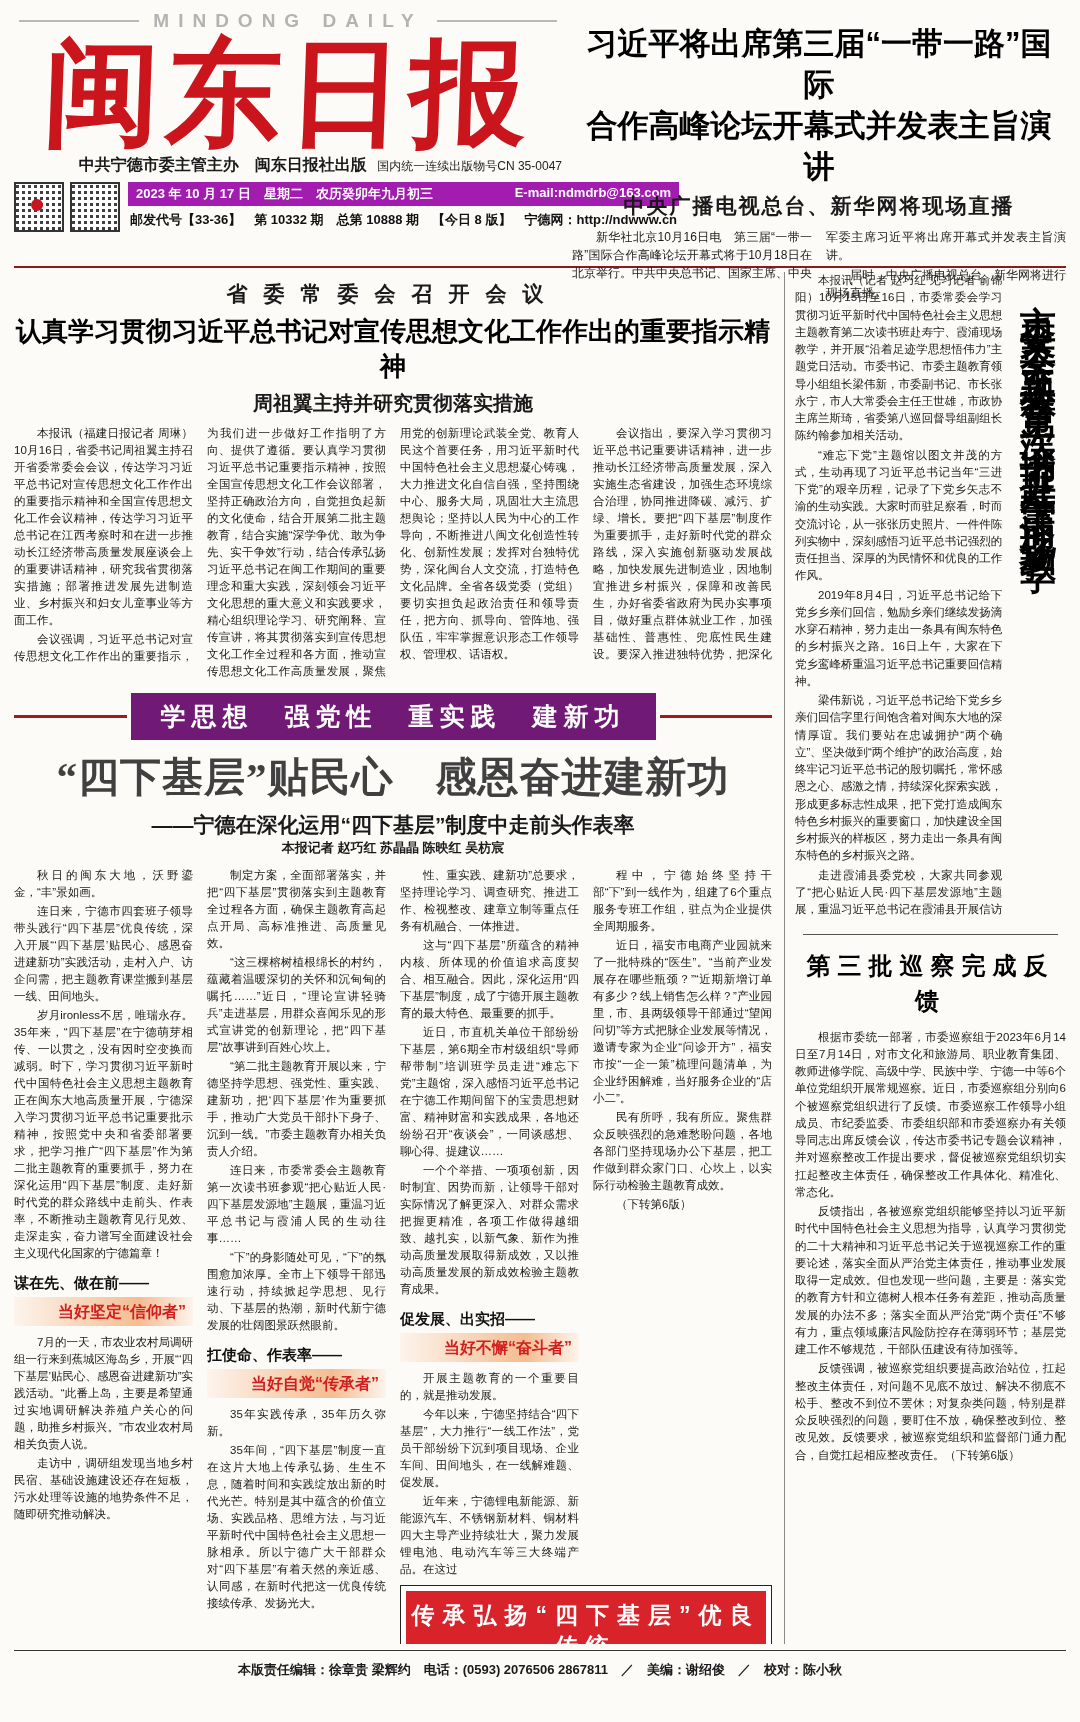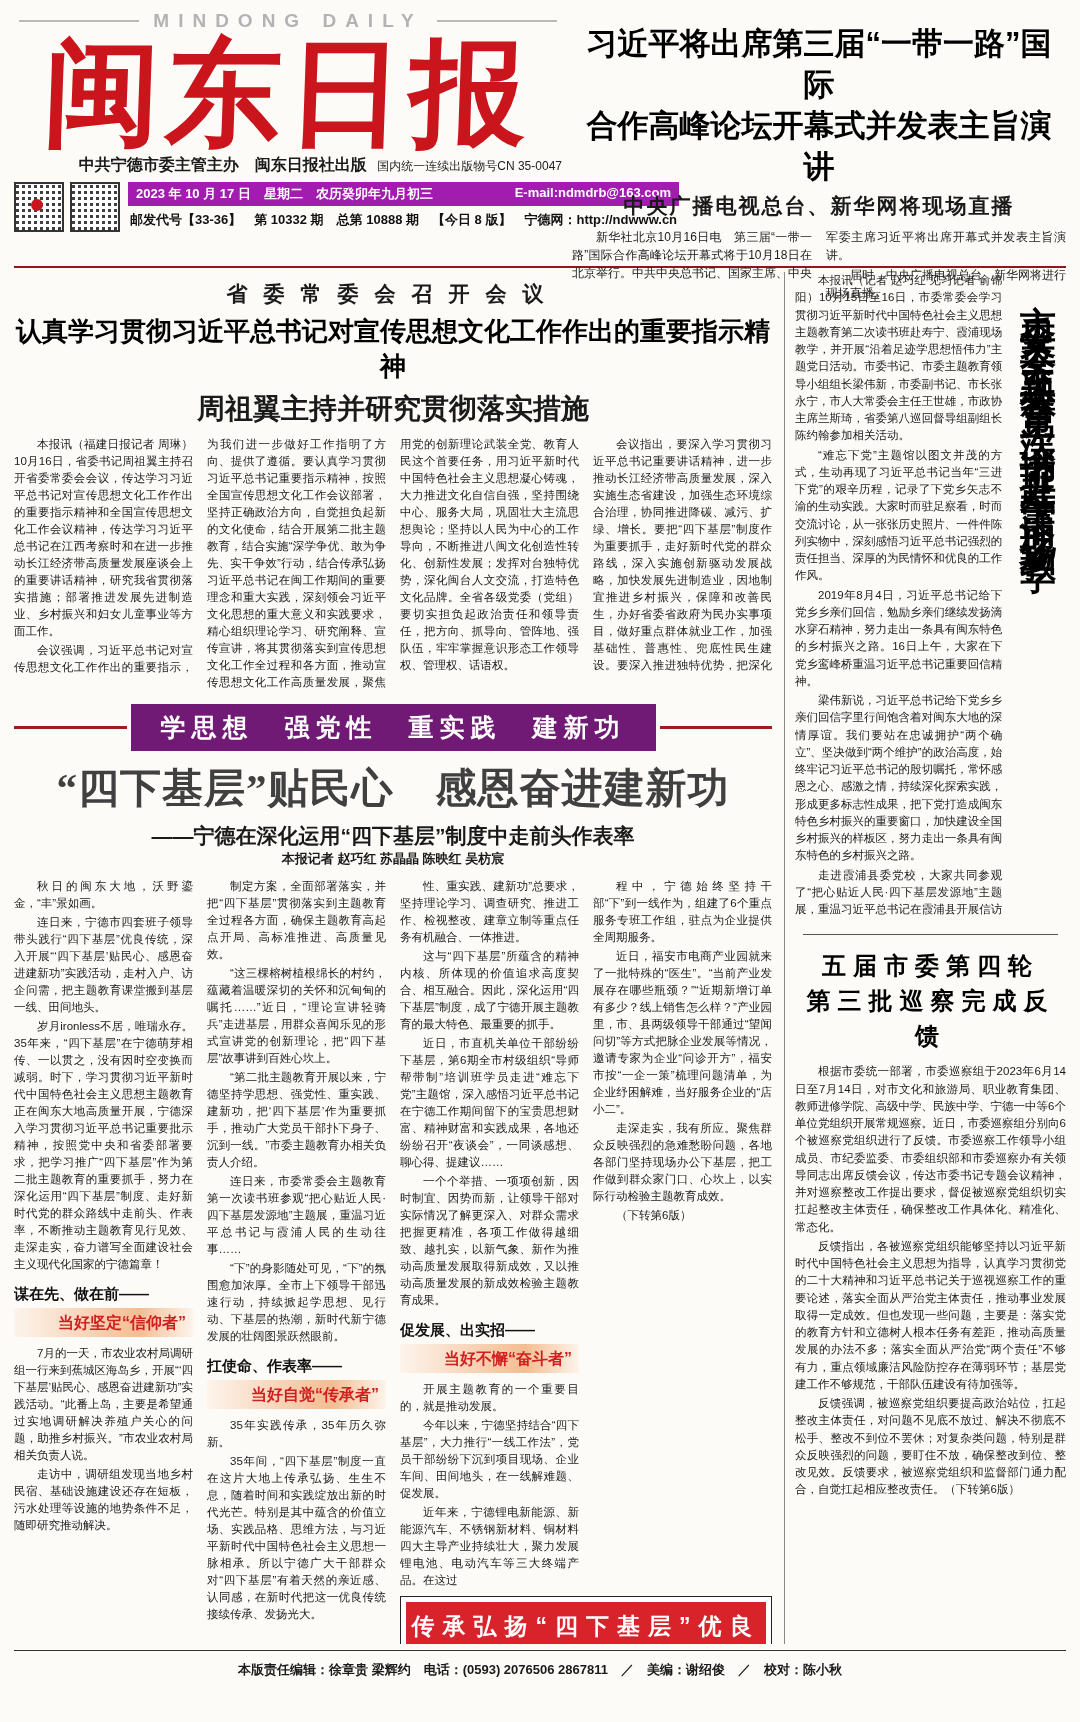--- a/index.html
+++ b/index.html
@@ -37,21 +37,21 @@
   .ts-h{font-size:31px;font-weight:900;text-align:center;line-height:1.32;letter-spacing:0;color:#000;}
   .ts-sub{font-size:21px;font-weight:900;text-align:center;margin-top:4px;letter-spacing:2px;}
   .ts-body{margin-top:8px;font-size:12px;line-height:1.5;column-count:2;column-gap:14px;text-align:justify;}
   
   .main{display:flex;gap:12px;height:1372px;overflow:hidden;margin-top:4px;}
   .left{width:758px;flex:none;}
   .right{flex:1;border-left:1px solid #8a8a8a;padding-left:10px;overflow:hidden;}
   
   .a1-kicker{text-align:center;font-family:"Liberation Serif","DejaVu Serif",serif;font-weight:bold;font-size:21px;letter-spacing:16px;margin-top:8px;}
   .a1-head{text-align:center;font-size:26px;font-weight:900;letter-spacing:0;margin-top:6px;color:#000;}
-  .a1-sub{text-align:center;font-family:"Liberation Serif","DejaVu Serif",serif;font-weight:bold;font-size:28px;margin-top:6px;}
+  .a1-sub{text-align:center;font-family:"Liberation Serif","DejaVu Serif",serif;font-weight:bold;font-size:20px;margin-top:6px;}
   .a1-body{margin-top:8px;font-size:11.5px;line-height:1.48;text-align:justify;column-count:4;column-gap:14px;height:256px;overflow:hidden;}
   
   .banner-row{display:flex;align-items:center;margin:12px 0 10px 0;}
   .banner-line{flex:1;height:3px;background:#9e1c1c;}
   .banner-box{background:#701a75;color:#fff;font-weight:900;font-size:25px;letter-spacing:6px;padding:7px 30px;margin:0 4px;}
   
   .a2-head{font-family:"Liberation Serif","DejaVu Serif",serif;text-align:center;font-size:41px;font-weight:900;letter-spacing:1px;color:#404040;}
   .a2-dek{text-align:center;font-weight:900;font-size:21px;margin-top:6px;}
   .a2-byline{text-align:center;font-weight:bold;font-size:13px;}
   .a2-body{position:relative;display:flex;gap:14px;margin-top:10px;height:812px;overflow:hidden;}
@@ -184,21 +184,21 @@
             <div>
                 <p>开展主题教育的一个重要目的，就是推动发展。</p>
                 <p>今年以来，宁德坚持结合“四下基层”，大力推行“一线工作法”，党员干部纷纷下沉到项目现场、企业车间、田间地头，在一线解难题、促发展。</p>
                 <p>近年来，宁德锂电新能源、新能源汽车、不锈钢新材料、铜材料四大主导产业持续壮大，聚力发展锂电池、电动汽车等三大终端产品。在这过</p>
               </div>
           </div>
           <div class="a2-col pad-bottom">
             <div>
                 <p>程中，宁德始终坚持干部“下”到一线作为，组建了6个重点服务专班工作组，驻点为企业提供全周期服务。</p>
                 <p>近日，福安市电商产业园就来了一批特殊的“医生”。“当前产业发展存在哪些瓶颈？”“近期新增订单有多少？线上销售怎么样？”产业园里，市、县两级领导干部通过“望闻问切”等方式把脉企业发展等情况，邀请专家为企业“问诊开方”，福安市按“一企一策”梳理问题清单，为企业纾困解难，当好服务企业的“店小二”。</p>
-                <p>走深走实，我有所应。聚焦群众反映强烈的急难愁盼问题，各地各部门坚持现场办公下基层，把工作做到群众家门口、心坎上，以实际行动检验主题教育成效。</p>
+                <p>民有所呼，我有所应。聚焦群众反映强烈的急难愁盼问题，各地各部门坚持现场办公下基层，把工作做到群众家门口、心坎上，以实际行动检验主题教育成效。</p>
                 <p>（下转第6版）</p>
               </div>
           </div>
           <div class="bottom-banner">
             <div class="bottom-banner-inner">传承弘扬“四下基层”优良传统</div>
           </div>
         </div>
       </article>
     </section>
 
@@ -212,21 +212,20 @@
               <p>梁伟新说，习近平总书记给下党乡乡亲们回信字里行间饱含着对闽东大地的深情厚谊。我们要站在忠诚拥护“两个确立”、坚决做到“两个维护”的政治高度，始终牢记习近平总书记的殷切嘱托，常怀感恩之心、感激之情，持续深化探索实践，形成更多标志性成果，把下党打造成闽东特色乡村振兴的重要窗口，加快建设全国乡村振兴的样板区，努力走出一条具有闽东特色的乡村振兴之路。</p>
               <p>走进霞浦县委党校，大家共同参观了“把心贴近人民·四下基层发源地”主题展，重温习近平总书记在霞浦县开展信访接待工作以及推动落实茅草房改造、连家船民上岸等感人场景，进一步深刻领会“四下基层”蕴含的丰富内涵、时代价值和实践要求。</p>
             </div>
           <div class="r1-vtitle">市委常委会主题教育第二次读书班赴寿宁霞浦现场教学</div>
         </div>
       </article>
 
       <div class="r2-divider"></div>
 
       <article>
-        <div class="r2-title">五届市委第四轮</div>
         <div class="r2-title">第三批巡察完成反馈</div>
         <div class="r2-body">
             <p>根据市委统一部署，市委巡察组于2023年6月14日至7月14日，对市文化和旅游局、职业教育集团、教师进修学院、高级中学、民族中学、宁德一中等6个单位党组织开展常规巡察。近日，市委巡察组分别向6个被巡察党组织进行了反馈。市委巡察工作领导小组成员、市纪委监委、市委组织部和市委巡察办有关领导同志出席反馈会议，传达市委书记专题会议精神，并对巡察整改工作提出要求，督促被巡察党组织切实扛起整改主体责任，确保整改工作具体化、精准化、常态化。</p>
             <p>反馈指出，各被巡察党组织能够坚持以习近平新时代中国特色社会主义思想为指导，认真学习贯彻党的二十大精神和习近平总书记关于巡视巡察工作的重要论述，落实全面从严治党主体责任，推动事业发展取得一定成效。但也发现一些问题，主要是：落实党的教育方针和立德树人根本任务有差距，推动高质量发展的办法不多；落实全面从严治党“两个责任”不够有力，重点领域廉洁风险防控存在薄弱环节；基层党建工作不够规范，干部队伍建设有待加强等。</p>
             <p>反馈强调，被巡察党组织要提高政治站位，扛起整改主体责任，对问题不见底不放过、解决不彻底不松手、整改不到位不罢休；对复杂类问题，特别是群众反映强烈的问题，要盯住不放，确保整改到位、整改见效。反馈要求，被巡察党组织和监督部门通力配合，自觉扛起相应整改责任。（下转第6版）</p>
           </div>
       </article>
     </aside>
   </div>
 

